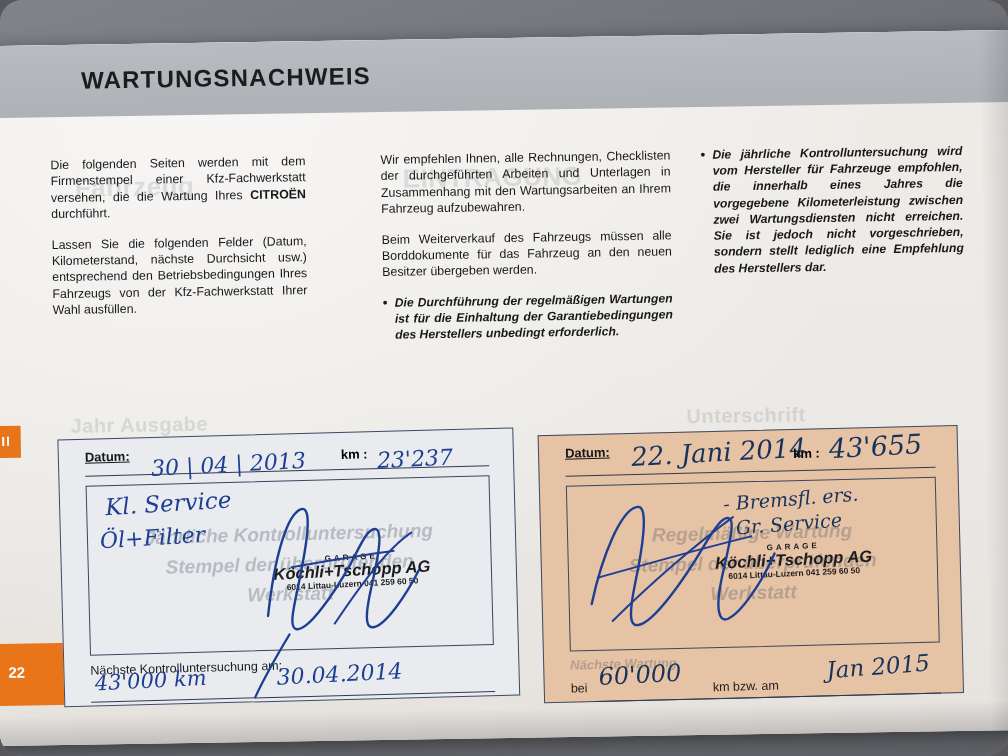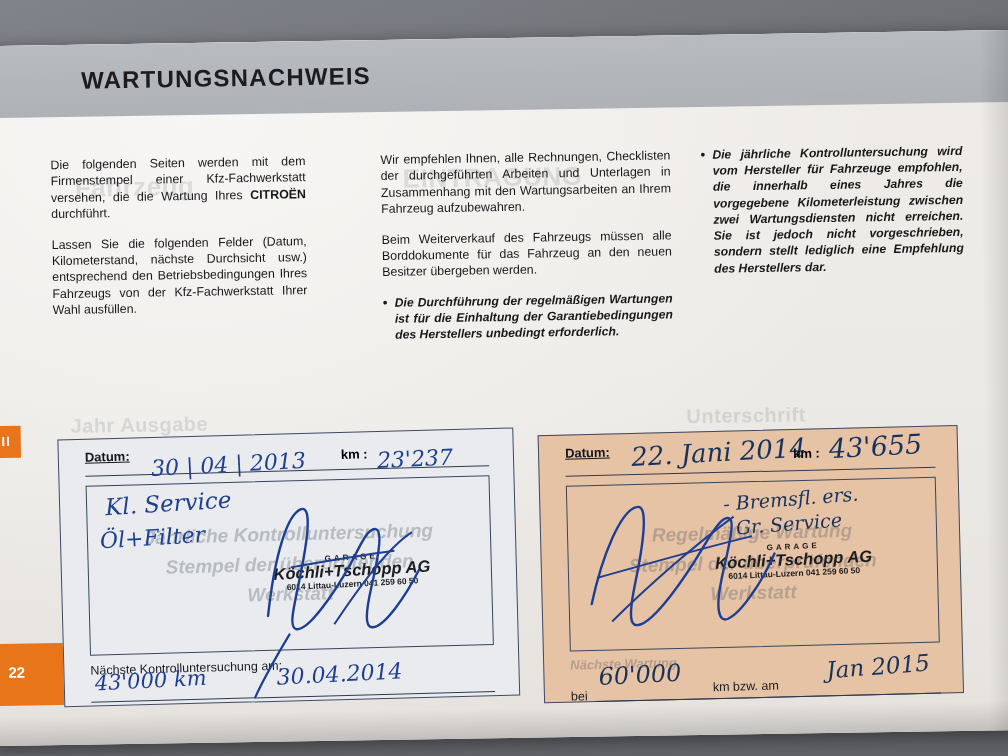--- a/index.html
+++ b/index.html
@@ -7,20 +7,21 @@
     padding: 0;
     background: #58585a;
   }
   #page {
     position: relative;
     width: 1008px;
     height: 756px;
     overflow: hidden;
     font-family: "Liberation Sans", sans-serif;
     background: #6f7276;
+    border-radius: 22px;
   }
   
   .backdrop {
     position: absolute;
     inset: 0;
     background: linear-gradient(160deg, #81838a 0%, #6e7076 35%, #5e6065 100%);
   }
   
   .booklet {
     position: absolute;
@@ -358,21 +359,21 @@
               <path d="M14 112 C 26 62, 46 18, 62 16 C 74 14, 66 58, 58 92 C 52 118, 50 136, 60 134
                        C 76 132, 108 88, 128 56 C 138 40, 148 26, 154 30 C 160 34, 150 66, 144 92
                        C 138 118, 140 134, 150 130 C 164 124, 186 92, 198 66" fill="none" stroke="#1d3f93" stroke-width="2.4" stroke-linecap="round"></path>
               <path d="M20 86 C 60 76, 120 60, 176 48" fill="none" stroke="#1d3f93" stroke-width="2"></path>
               <path d="M34 130 C 70 96, 120 54, 158 28" fill="none" stroke="#1d3f93" stroke-width="2"></path>
             </svg>
           </div>
         </div>
 
         <div class="bottom-label-faint" style="left:26px; top:222px;">Nächste Wartung</div>
-        <div class="bottom-label" style="left:26px; top:254px;text-align:right;">bei</div>
+        <div class="bottom-label" style="left:26px; top:246px;text-align:right;">bei</div>
         <div class="hline" style="left:50px; top:266px; width:346px;"></div>
         <span class="hand hand-dark" style="left:54px; top:228px; font-size:24px; transform:rotate(-1.5deg);">60'000</span>
         <div class="bottom-label" style="left:168px; top:248px;">km bzw. am</div>
         <span class="hand hand-dark" style="left:282px; top:228px; font-size:23px; transform:rotate(-3deg);">Jan 2015</span>
       </div>
 
       <div class="edge-shadow"></div>
       <div class="bottom-shadow"></div>
     </div>
   </div>

